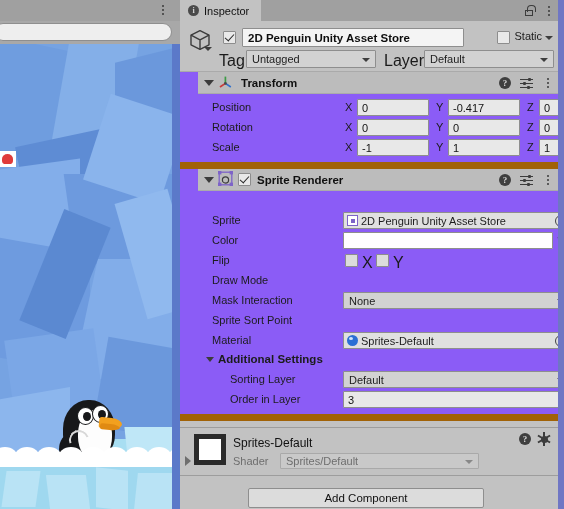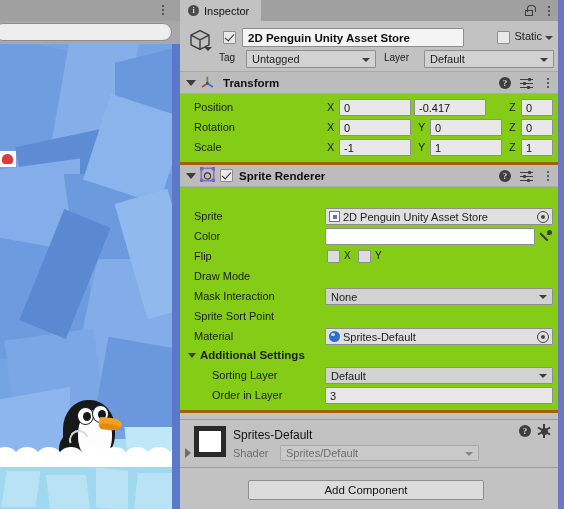--- a/index.html
+++ b/index.html
@@ -77,30 +77,30 @@
   .cube-arrow{position:absolute;left:24px;top:26px;width:0;height:0;border-left:4px solid transparent;border-right:4px solid transparent;border-top:4px solid #3d3d3d;}
   .cb{width:13px;height:13px;border:1px solid #8d8d8d;background:#e9e9e9;box-sizing:border-box;position:relative;border-radius:1px;}
   .cb.on:after{content:"";position:absolute;left:3px;top:0px;width:4px;height:8px;border:solid #2a2a2a;border-width:0 1.6px 1.6px 0;transform:rotate(42deg);}
   .go-active{position:absolute;left:43px;top:10px;}
   .go-name{position:absolute;left:62px;top:7px;width:222px;height:19px;background:#f4f4f4;border:1px solid #8e8e8e;box-sizing:border-box;display:flex;align-items:center;padding-left:5px;font-weight:bold;font-size:11.5px;color:#0e0e0e;border-radius:1px;}
   .go-static{position:absolute;right:48px;top:10px;}
   .static-lbl{position:absolute;right:16px;top:9px;font-size:11px;}
   .static-arrow{position:absolute;right:5px;top:15px;width:0;height:0;border-left:4px solid transparent;border-right:4px solid transparent;border-top:4px solid #3d3d3d;}
 
   .tagrow{position:absolute;left:0;top:28px;width:378px;height:20px;}
-  .lbl{font-size:10px;color:#1a1a1a;}
+  .lbl{font-size:16px;color:#1a1a1a;}
   .tag-lbl{position:absolute;left:39px;top:3px;}
   .layer-lbl{position:absolute;left:204px;top:3px;}
   .dd{position:absolute;height:18px;background:#d2d2d2;border:1px solid #8e8e8e;box-sizing:border-box;border-radius:1px;display:flex;align-items:center;padding-left:5px;font-size:11px;}
   .dd .arw{position:absolute;right:5px;top:7px;width:0;height:0;border-left:4px solid transparent;border-right:4px solid transparent;border-top:4px solid #3d3d3d;}
   .tag-dd{left:66px;top:1px;width:130px;}
   .layer-dd{left:244px;top:1px;width:130px;}
 
   
-  .comp{background:#84cc16;border-bottom:3px solid #a16207;}
+  .comp{background:#8b5cf6;border-bottom:7px solid #a16207;padding-left:18px;}
   .comp-head{position:relative;height:21px;background:#bcbcbc;border-bottom:1px solid #ababab;display:flex;align-items:center;}
   .foldout{width:0;height:0;border-left:5px solid transparent;border-right:5px solid transparent;border-top:6px solid #3c3c3c;margin-left:6px;margin-right:4px;}
   .comp-title{font-weight:bold;font-size:11.5px;color:#101010;}
   .comp-tools{position:absolute;right:5px;top:0;height:21px;display:flex;align-items:center;gap:9px;}
   .help-ico{width:12px;height:12px;border-radius:50%;background:#3f3f3f;color:#d9d9d9;font-size:9px;font-weight:bold;display:flex;align-items:center;justify-content:center;font-family:"Liberation Serif",serif;}
   .pre-ico{width:13px;height:12px;position:relative;}
   .pre-ico i{position:absolute;left:0;width:13px;height:1.4px;background:#3c3c3c;}
   .pre-ico i:nth-child(1){top:2px;}
   .pre-ico i:nth-child(2){top:6px;}
   .pre-ico i:nth-child(3){top:10px;}
@@ -310,21 +310,21 @@
               <i></i>
             </span>
         </span>
       </div>
 
       <div class="row" style="margin-top:4px;">
         <span class="name">Position</span>
         <span class="axis" style="left:147px">X</span>
         <div class="fld" style="left:159px;top:1px;width:72px">0</div>
         <span class="axis" style="left:238px">Y</span>
-        <div class="fld" style="left:234px;top:1px;width:72px">-0.417</div>
+        <div class="fld" style="left:250px;top:1px;width:72px">-0.417</div>
         <span class="axis" style="left:329px">Z</span>
         <div class="fld" style="left:341px;top:1px;width:32px">0</div>
       </div>
 
       <div class="row">
         <span class="name">Rotation</span>
         <span class="axis" style="left:147px">X</span>
         <div class="fld" style="left:159px;top:1px;width:72px">0</div>
         <span class="axis" style="left:238px">Y</span>
         <div class="fld" style="left:250px;top:1px;width:72px">0</div>

